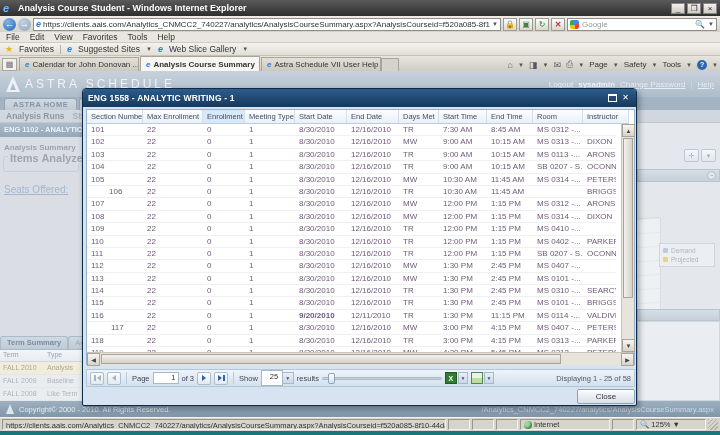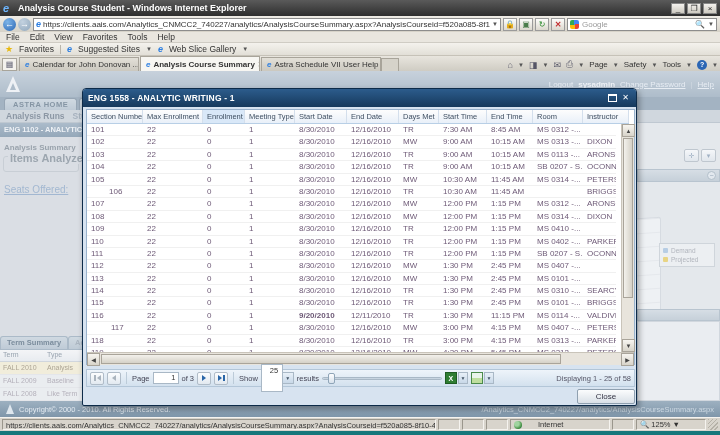--- a/index.html
+++ b/index.html
@@ -189,21 +189,21 @@
   .pgbtn { width:14px; height:13px; border:1px solid #b0bcc8; border-radius:2px; background:linear-gradient(#fcfdfe,#e2e9f0);
     display:flex; align-items:center; justify-content:center; gap:1px; }
   .tri { width:0; height:0; border-top:3px solid transparent; border-bottom:3px solid transparent; }
   .tri.right { border-left:4px solid #2a66a8; } .tri.left { border-right:4px solid #aab4be; }
   .bar { width:2px; height:6px; } .bar.gray { background:#aab4be; } .bar.blue { background:#2a66a8; }
   .pgsep { width:1px; height:12px; background:#bccbd8; margin:0 2px; }
   .pagerbar .plabel { font-size:7.5px; color:#445; }
   .pageinput { width:26px; height:12px; background:#fff; border:1px solid #a9b8c6; font-size:7.5px;
     text-align:right; padding-right:2px; color:#333; }
   .combo { display:flex; align-items:center; }
-  .combo .cval { width:22px; height:28px; background:#fff; border:1px solid #a9b8c6; font-size:7.5px; padding:1px 8px; color:#333; }
+  .combo .cval { width:22px; height:16px; background:#fff; border:1px solid #a9b8c6; font-size:7.5px; padding:1px 8px; color:#333; }
   .combo .cbtn { width:11px; height:12px; background:linear-gradient(#e8f0f8,#c8d8e8); border:1px solid #a9b8c6;
     border-left:none; font-size:5px; color:#456; text-align:center; line-height:11px; }
   .slider { width:120px; height:12px; position:relative; }
   .slider .track { position:absolute; left:0; right:0; top:5px; height:3px; background:#c7d4e0;
     border:1px solid #a9b8c6; border-radius:2px; }
   .slider .thumb { position:absolute; left:6px; top:1px; width:7px; height:11px;
     background:linear-gradient(#fdfdfe,#d8e2ec); border:1px solid #8fa5b8; border-radius:2px; }
   .expbtn { display:flex; align-items:center; }
   .xlsico { width:12px; height:12px; background:#2f7d32; border:1px solid #1e5c22; color:#fff; font-size:7px;
     font-weight:bold; text-align:center; line-height:11px; }
@@ -216,22 +216,22 @@
   .closerow { position:absolute; left:0; top:280px; width:549px; height:15px; display:flex; justify-content:flex-end; }
   .closebtn { width:58px; height:15px; border:1px solid #8fa0b0; border-radius:2px;
     background:linear-gradient(#fbfcfd,#d9e0e7); font-size:8px; color:#334; text-align:center; line-height:14px; }
 
   
   .statusbar { position:absolute; left:0; top:417px; width:720px; height:14px; background:#d8d4cc;
     border-top:1px solid #f5f3ef; display:flex; align-items:center; padding:0 2px; gap:2px; }
   .stat-url { flex:1; font-size:7.5px; color:#333; white-space:nowrap; overflow:hidden;
     border:1px solid; border-color:#9a968c #f5f3ef #f5f3ef #9a968c; height:11px; padding:1px 3px; }
   .stat-cell { width:22px; height:11px; border:1px solid; border-color:#9a968c #f5f3ef #f5f3ef #9a968c; }
-  .stat-zone { width:100px; height:11px; border:1px solid; border-color:#9a968c #f5f3ef #f5f3ef #9a968c;
-    display:flex; align-items:center; gap:16px; padding:0 3px; }
+  .stat-zone { width:90px; height:11px; border:1px solid; border-color:#9a968c #f5f3ef #f5f3ef #9a968c;
+    display:flex; align-items:center; gap:2px; padding:0 3px; }
   .globe { width:8px; height:8px; border-radius:50%;
     background:radial-gradient(circle at 35% 35%, #9fd49f 30%, #3c8a3c 70%, #2d6b8f); }
   .stat-zone span { font-size:7.5px; color:#333; }
   .stat-zoom { width:70px; height:11px; border:1px solid; border-color:#9a968c #f5f3ef #f5f3ef #9a968c;
     display:flex; align-items:center; gap:2px; padding:0 3px; }
   .mag { font-size:8px; color:#2b66b4; }
   .stat-zoom span { font-size:7.5px; color:#333; }
   .grip { width:10px; height:11px;
     background:repeating-linear-gradient(135deg,#b5b1a7 0 1px, transparent 1px 3px); }
   .taskstrip { position:absolute; left:0; top:431px; width:720px; height:4px; background:#17777b; }
@@ -329,20 +329,21 @@
       <span class="helpico">?</span>
         <span class="ddarrow">▼</span>
     </span>
   </div>
 
   <div class="page">
 
     <div class="appheader">
       <span class="brandwrap">
         <span class="alogo"></span>
+        <span class="brand">ASTRA SCHEDULE</span>
       </span>
       <span class="hdrlinks">
         <span class="lnk">Logout</span>
         <span class="usr">sysadmin</span>
         <span class="lnk">Change Password</span>
         <span class="hsep">|</span>
         <span class="lnk">Help</span>
       </span>
     </div>
 

